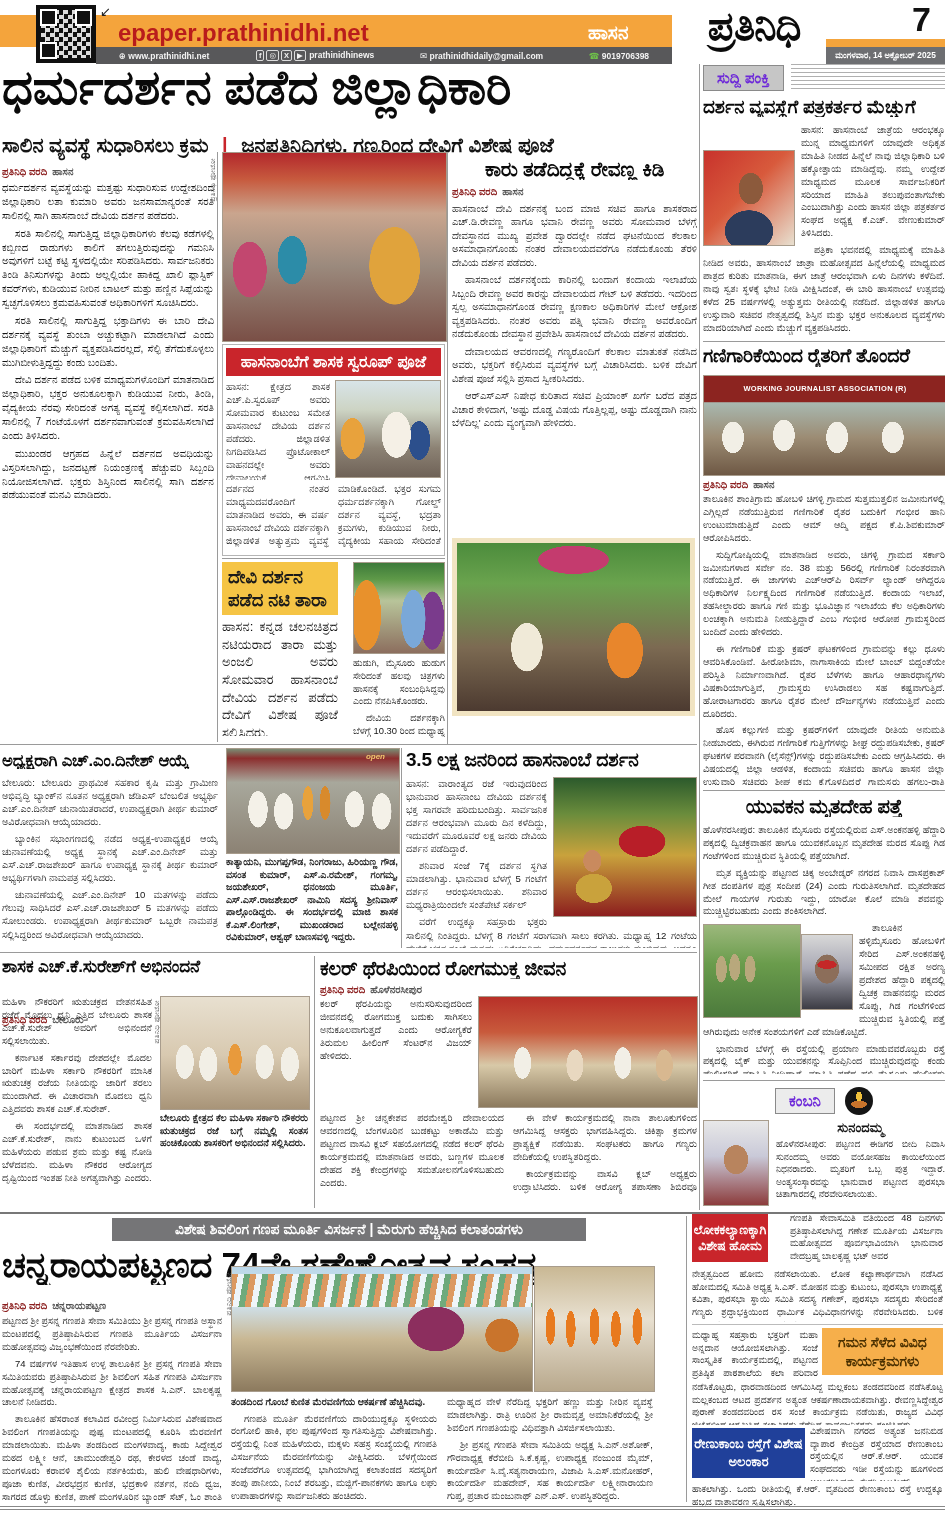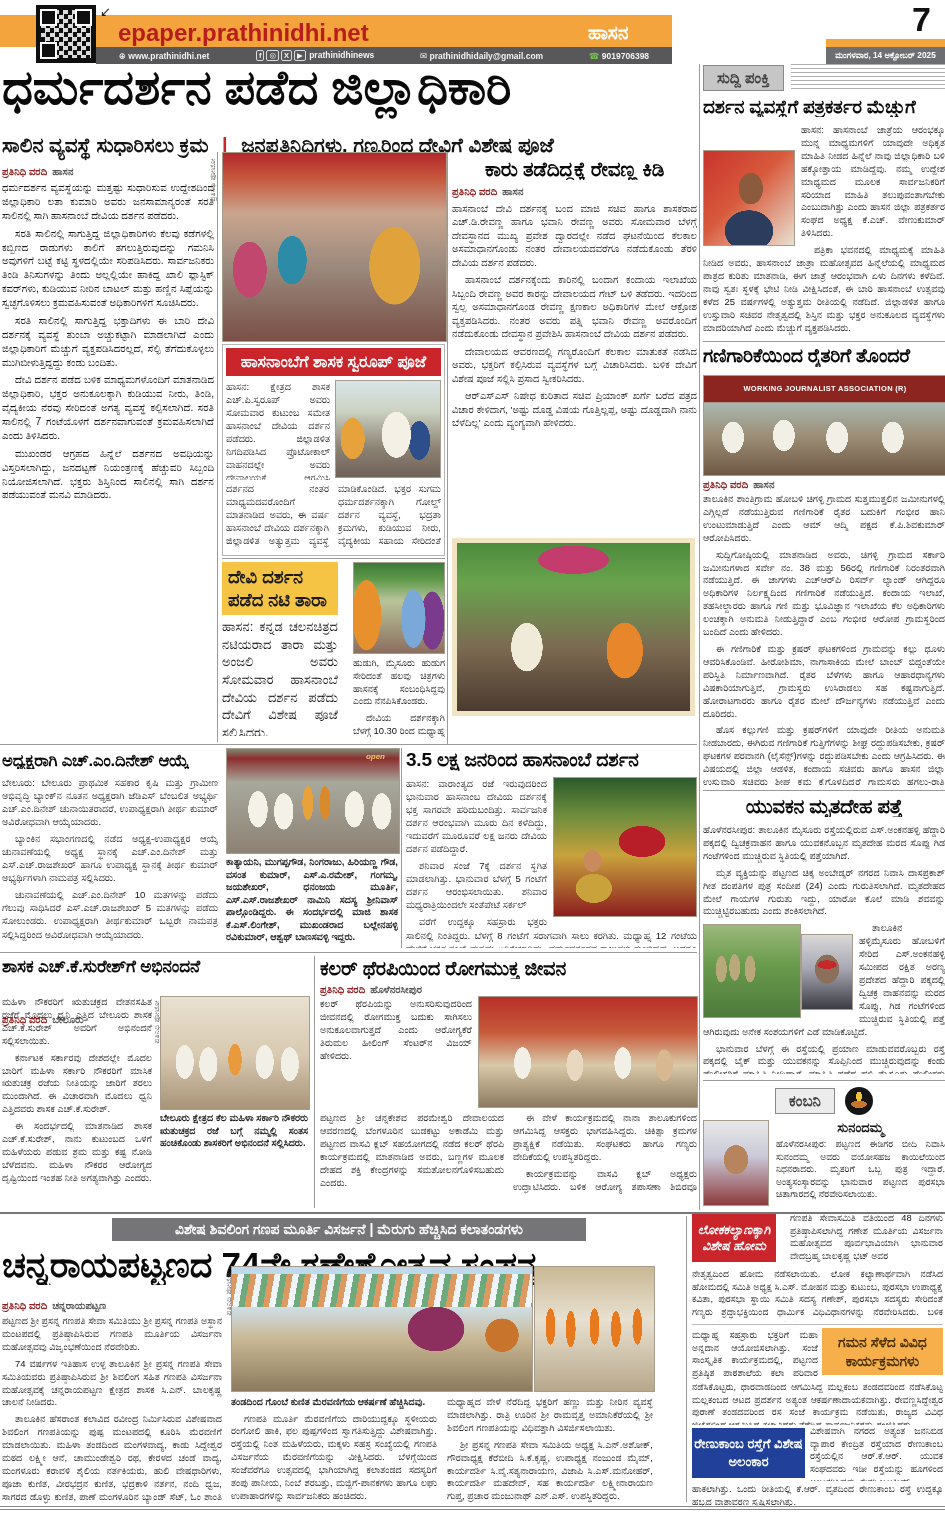--- a/index.html
+++ b/index.html
@@ -22,21 +22,21 @@
   
   .orangebar{background:#F4A43C;}
   .graybar{background:#58585A;color:#f2f2f2;display:flex;align-items:center;justify-content:space-around;font-size:8.5px;font-weight:bold;}
   .sic{display:inline-block;font-size:7.5px;border:1px solid #ddd;border-radius:2px;padding:0 2px;margin:0 1px;line-height:9px;}
   .qr{position:absolute;background:#101010;}
   .qr .mod{position:absolute;inset:5px;background:
      conic-gradient(#fff 0 25%,transparent 0 50%,#fff 0 75%,transparent 0) 0 0/9px 9px;opacity:.85;}
   .qr .fnd{position:absolute;width:13px;height:13px;border:2.5px solid #fff;background:#101010;}
   
   .pinstripes{flex:1;margin-left:7px;align-self:stretch;background:repeating-linear-gradient(180deg,#b0b0b0 0 1px,#fff 1px 4px);}
-  .seclabel{background:#c6c6c6;border:1px solid #8a8a8a;color:#404040;font-weight:bold;font-size:15px;padding:3px 13px;white-space:nowrap;}
+  .seclabel{background:#c6c6c6;border:1px solid #8a8a8a;color:#6d28d9;font-weight:bold;font-size:15px;padding:3px 13px;white-space:nowrap;}
   
   .redhead{background:#C9252B;color:#fff;font-weight:bold;text-align:center;}
   .yellowhead{background:#F5C445;color:#1a1a1a;font-weight:bold;}
   .orangebox{background:#F6AF4B;color:#4a3000;font-weight:bold;text-align:center;}
   .bluebox{background:#20409A;color:#fff;font-weight:bold;text-align:center;}
   .strap{background:#757577;color:#fff;font-weight:bold;text-align:center;}
   
   .ph-queue{background:
     radial-gradient(42px 64px at 77% 60%,#e0a33c 0 60%,transparent 61%),
     radial-gradient(28px 46px at 12% 62%,#c2476f 0 60%,transparent 61%),
@@ -138,20 +138,21 @@
     <div class="fnd" style="right:4px;top:4px;"></div>
     <div class="fnd" style="left:4px;bottom:4px;"></div>
   </div>
   <div class="abs" style="left:100px;top:4px;font-size:13px;color:#222;">↙</div>
   <div class="abs graybar" style="left:96px;top:47px;width:576px;height:17px;">
     <span><span>⊕</span> <span>www.prathinidhi.net</span></span>
     <span><span class="sic">f</span><span class="sic">◎</span><span class="sic">X</span><span class="sic">▶</span> <span>prathinidhinews</span></span>
     <span><span>✉</span> <span>prathinidhidaily@gmail.com</span></span>
     <span><span style="color:#6fc24a;">☎</span> <span>9019706398</span></span>
   </div>
+  <div class="abs" style="left:664px;top:4px;width:180px;text-align:center;font-size:40px;font-weight:bold;letter-spacing:-1px;color:#0b0b0b;">ಪ್ರತಿನಿಧಿ</div>
   <div class="abs orangebar" style="left:826px;top:39px;width:119px;height:8px;"></div>
   <div class="abs" style="left:898px;top:0px;width:47px;height:40px;text-align:center;font-size:34px;font-weight:bold;color:#111;">7</div>
   <div class="abs" style="left:826px;top:47px;width:119px;height:17px;background:#6D6E71;color:#fff;font-size:8.3px;font-weight:bold;text-align:center;line-height:17px;">ಮಂಗಳವಾರ, 14 ಅಕ್ಟೋಬರ್ 2025</div>
 
   <div class="abs hl" style="left:2px;top:62px;width:694px;font-size:48px;white-space:nowrap;">ಧರ್ಮದರ್ಶನ ಪಡೆದ ಜಿಲ್ಲಾಧಿಕಾರಿ</div>
   <div class="abs" style="left:2px;top:134px;width:694px;font-size:20px;font-weight:bold;white-space:nowrap;">
     <span>ಸಾಲಿನ ವ್ಯವಸ್ಥೆ ಸುಧಾರಿಸಲು ಕ್ರಮ</span>
     <span style="color:#C9252B;margin:0 8px;">|</span>
     <span>ಜನಪ್ರತಿನಿಧಿಗಳು, ಗಣ್ಯರಿಂದ ದೇವಿಗೆ ವಿಶೇಷ ಪೂಜೆ</span>
   </div>
@@ -344,21 +345,21 @@
   <div class="abs bodytext" style="left:447px;top:1396px;width:206px;height:112px;font-size:9.5px;">
     <p class="nolede">ಮಧ್ಯಾಹ್ನದ ವೇಳೆ ನೆರೆದಿದ್ದ ಭಕ್ತರಿಗೆ ಹಣ್ಣು ಮತ್ತು ನೀರಿನ ವ್ಯವಸ್ಥೆ ಮಾಡಲಾಗಿತ್ತು. ರಾತ್ರಿ ಊರಿನ ಶ್ರೀ ರಾಮವೃತ್ತ ಅಮಾನಿಕೆರೆಯಲ್ಲಿ ಶ್ರೀ ಶಿವಲಿಂಗ ಗಣಪತಿಯನ್ನು ವಿಧಿವತ್ತಾಗಿ ವಿಸರ್ಜಿಸಲಾಯಿತು.</p>
     <p>ಶ್ರೀ ಪ್ರಸನ್ನ ಗಣಪತಿ ಸೇವಾ ಸಮಿತಿಯ ಅಧ್ಯಕ್ಷ ಸಿ.ಎನ್.ಅಶೋಕ್, ಗೌರವಾಧ್ಯಕ್ಷ ಕೆರೆಬೀದಿ ಸಿ.ಕೆ.ಕೃಷ್ಣ, ಉಪಾಧ್ಯಕ್ಷ ನಂಜುಂಡ ಮೈಮ್, ಕಾರ್ಯದರ್ಶಿ ಸಿ.ವೈ.ಸತ್ಯನಾರಾಯಣ, ವಿಜಾಪಿ ಸಿ.ಎಸ್.ಮನೋಹರ್, ಕಾರ್ಯದರ್ಶಿ ಮಹದೇವ್, ಸಹ ಕಾರ್ಯದರ್ಶಿ ಲಕ್ಷ್ಮೀನಾರಾಯಣ ಗುಪ್ತ, ಪ್ರಚಾರ ಮಂಜುನಾಥ್ ಎನ್.ಎಸ್. ಉಪಸ್ಥಿತರಿದ್ದರು.</p>
   </div>
   <div class="abs bodytext" style="left:231px;top:1396px;width:206px;height:112px;font-size:9.5px;">
     <p class="nolede caption" style="text-indent:0;">ತಂಡದಿಂದ ಗೊಂಬೆ ಕುಣಿತ ಮೆರವಣಿಗೆಯ ಆಕರ್ಷಣೆ ಹೆಚ್ಚಿಸಿದವು.</p>
     <p>ಗಣಪತಿ ಮೂರ್ತಿ ಮೆರವಣಿಗೆಯ ದಾರಿಯುದ್ದಕ್ಕೂ ಸ್ಥಳೀಯರು ರಂಗೋಲಿ ಹಾಕಿ, ಫಲ ಪುಷ್ಪಗಳಿಂದ ಸ್ವಾಗತಿಸುತ್ತಿದ್ದು ವಿಶೇಷವಾಗಿತ್ತು. ರಸ್ತೆಯಲ್ಲಿ ನಿಂತ ಮಹಿಳೆಯರು, ಮಕ್ಕಳು ಸಹಸ್ರ ಸಂಖ್ಯೆಯಲ್ಲಿ ಗಣಪತಿ ವಿಸರ್ಜನೆಯ ಮೆರವಣಿಗೆಯನ್ನು ವೀಕ್ಷಿಸಿದರು. ಬೆಳಗ್ಗೆಯಿಂದ ಸಂಜೆವರೆಗೂ ಉತ್ಸವದಲ್ಲಿ ಭಾಗಿಯಾಗಿದ್ದ ಕಲಾತಂಡದ ಸದಸ್ಯರಿಗೆ ತಂಪು ಪಾನೀಯ, ನಿಂಬೆ ಶರಬತ್ತು, ಮಜ್ಜಿಗೆ-ಪಾನಕಗಳು ಹಾಗೂ ಲಘು ಉಪಾಹಾರಗಳನ್ನು ಸಾರ್ವಜನಿಕರು ಹಂಚಿದರು.</p>
   </div>
   <div class="vline" style="left:686px;top:1216px;height:286px;"></div>
 
-  <div class="abs bluebox redhead" style="left:692px;top:1214px;width:84px;height:48px;font-size:12.5px;line-height:1.3;display:flex;align-items:center;justify-content:center;padding:2px;box-sizing:border-box;background:#C9252B;font-style:italic;">ಲೋಕಕಲ್ಯಾಣಕ್ಕಾಗಿ ವಿಶೇಷ ಹೋಮ</div>
+  <div class="abs bluebox redhead" style="left:692px;top:1214px;width:76px;height:48px;font-size:12.5px;line-height:1.3;display:flex;align-items:center;justify-content:center;padding:2px;box-sizing:border-box;background:#C9252B;">ಲೋಕಕಲ್ಯಾಣಕ್ಕಾಗಿ ವಿಶೇಷ ಹೋಮ</div>
   <div class="abs bodytext" style="left:790px;top:1212px;width:153px;height:54px;font-size:9.3px;">
     <p class="nolede">ಗಣಪತಿ ಸೇವಾಸಮಿತಿ ವತಿಯಿಂದ 48 ದಿನಗಳು ಪ್ರತಿಷ್ಠಾಪಿಸಲಾಗಿದ್ದ ಗಣೇಶ ಮೂರ್ತಿಯ ವಿಸರ್ಜನಾ ಮಹೋತ್ಸವದ ಪೂರ್ವಭಾವಿಯಾಗಿ ಭಾನುವಾರ ವೇದಬ್ರಹ್ಮ ಬಾಲಕೃಷ್ಣ ಭಟ್ ಅವರ</p>
   </div>
   <div class="abs bodytext" style="left:692px;top:1268px;width:251px;height:54px;font-size:9.3px;">
     <p class="nolede">ನೇತೃತ್ವದಿಂದ ಹೋಮ ನಡೆಸಲಾಯಿತು. ಲೋಕ ಕಲ್ಯಾಣಾರ್ಥವಾಗಿ ನಡೆಸಿದ ಹೋಮದಲ್ಲಿ ಸಮಿತಿ ಅಧ್ಯಕ್ಷ ಸಿ.ಎಸ್. ಮೋಹನ ಮತ್ತು ಕುಟುಂಬ, ಪುರಸಭಾ ಉಪಾಧ್ಯಕ್ಷೆ ಕವಿತಾ, ಪುರಸಭಾ ಸ್ಥಾಯಿ ಸಮಿತಿ ಸದಸ್ಯ ಗಣೇಶ್, ಪುರಸಭಾ ಸದಸ್ಯರು ಸೇರಿದಂತೆ ಗಣ್ಯರು ಶ್ರದ್ಧಾಭಕ್ತಿಯಿಂದ ಧಾರ್ಮಿಕ ವಿಧಿವಿಧಾನಗಳನ್ನು ನೆರವೇರಿಸಿದರು. ಬಳಿಕ ಗಣಪನಿಗೆ ಮಹಾಮಂಗಳಾರತಿ ನೆರವೇರಿಸಲಾಯಿತು.</p>
   </div>
   <div class="hline" style="left:692px;top:1324px;width:251px;background:#bbb;"></div>
   <div class="abs bodytext" style="left:692px;top:1329px;width:126px;height:50px;font-size:9.3px;">
     <p class="nolede">ಮಧ್ಯಾಹ್ನ ಸಹಸ್ರಾರು ಭಕ್ತರಿಗೆ ಮಹಾ ಅನ್ನದಾನ ಆಯೋಜಿಸಲಾಗಿತ್ತು. ಸಂಜೆ ಸಾಂಸ್ಕೃತಿಕ ಕಾರ್ಯಕ್ರಮದಲ್ಲಿ, ಪಟ್ಟಣದ ಪ್ರತಿಷ್ಠಿತ ಪಾಠಶಾಲೆಯ ಕಲಾ ಪರಿವಾರ ತಂಡದಿಂದ ದೇಶಭಕ್ತಿ ಗೀತೆ ಗಾಯನ</p>
   </div>

